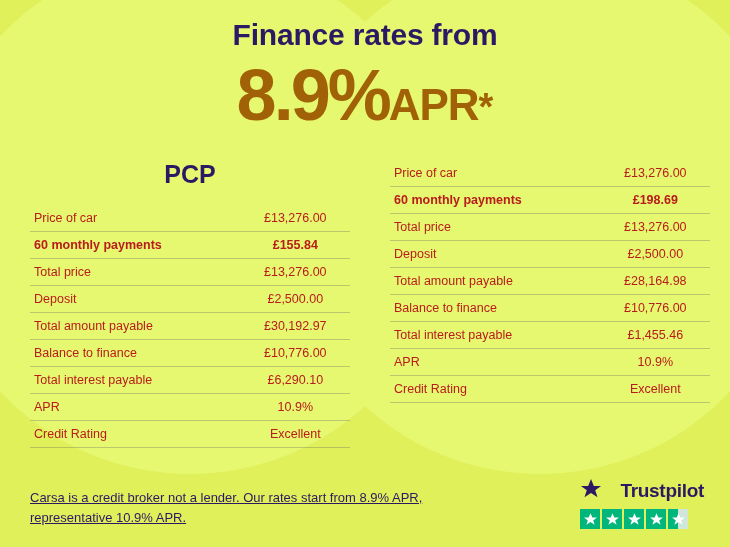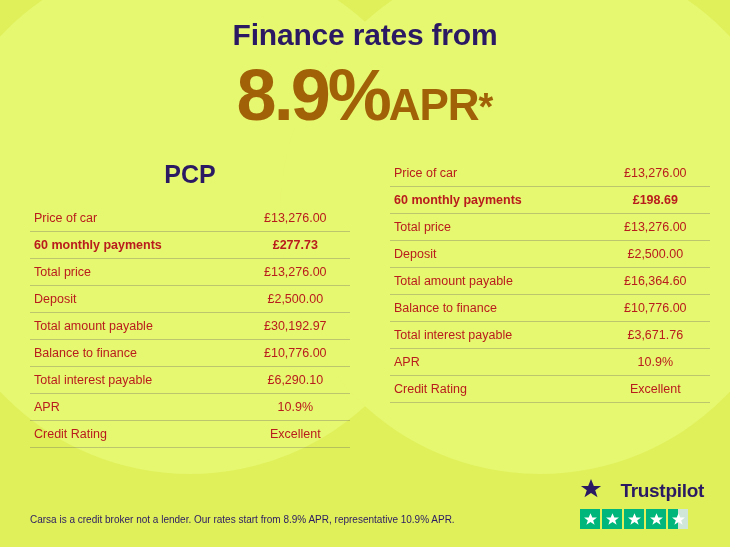--- a/index.html
+++ b/index.html
@@ -90,24 +90,25 @@
 
   .footer {
     position: absolute;
     left: 0; right: 0; bottom: 0;
     height: 70px;
   }
   .disclaimer {
     position: absolute;
     left: 30px;
     bottom: 20px;
-    font-size: 10px;
+    font-size: 13px;
     line-height: 1.5;
     color: #2b1a63;
     max-width: 470px;
+    text-decoration: underline;
   }
   .trustpilot {
     position: absolute;
     right: 26px;
     bottom: 18px;
     text-align: left;
   }
   .tp-top {
     display: flex;
     align-items: center;
@@ -156,21 +157,21 @@
     <div class="table-block">
       <div class="table-title">PCP</div>
       <table class="fin">
         <tbody>
           <tr>
             <td>Price of car</td>
             <td class="val">£13,276.00</td>
           </tr>
           <tr class="bold">
             <td>60 monthly payments</td>
-            <td class="val">£277.73</td>
+            <td class="val">£155.84</td>
           </tr>
           <tr>
             <td>Total price</td>
             <td class="val">£13,276.00</td>
           </tr>
           <tr>
             <td>Deposit</td>
             <td class="val">£2,500.00</td>
           </tr>
           <tr>
@@ -211,29 +212,29 @@
           <tr>
             <td>Total price</td>
             <td class="val">£13,276.00</td>
           </tr>
           <tr>
             <td>Deposit</td>
             <td class="val">£2,500.00</td>
           </tr>
           <tr>
             <td>Total amount payable</td>
-            <td class="val">£16,364.60</td>
+            <td class="val">£28,164.98</td>
           </tr>
           <tr>
             <td>Balance to finance</td>
             <td class="val">£10,776.00</td>
           </tr>
           <tr>
             <td>Total interest payable</td>
-            <td class="val">£3,671.76</td>
+            <td class="val">£1,455.46</td>
           </tr>
           <tr>
             <td>APR</td>
             <td class="val">10.9%</td>
           </tr>
           <tr>
             <td>Credit Rating</td>
             <td class="val">Excellent</td>
           </tr>
         </tbody>

